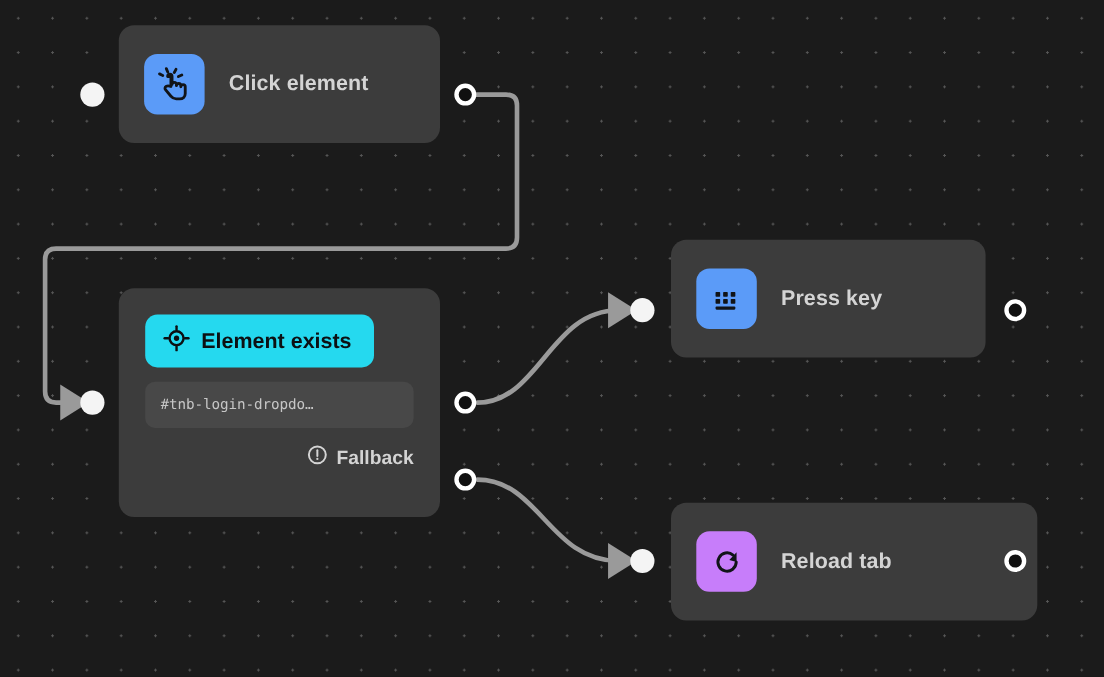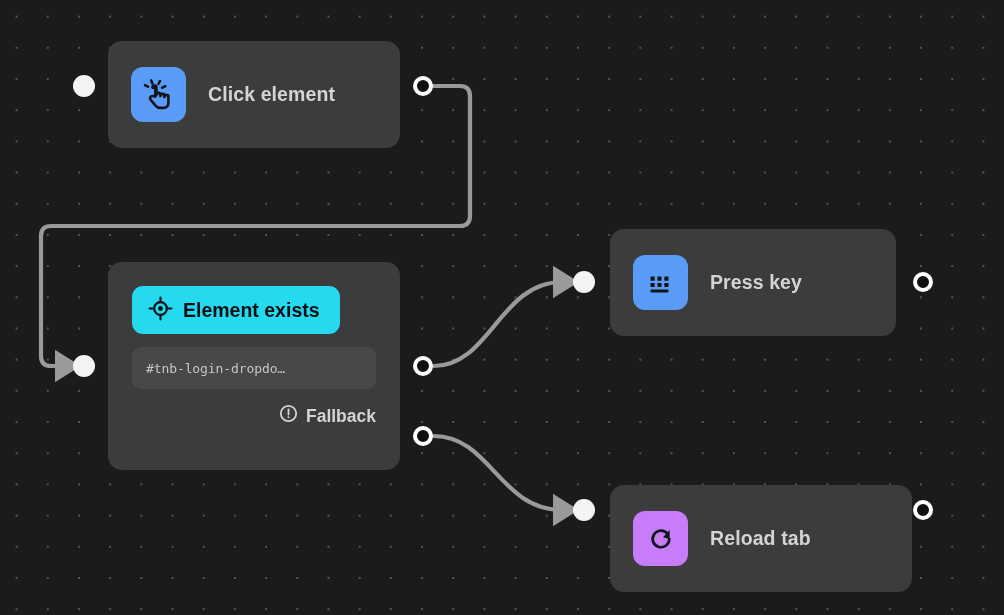--- a/index.html
+++ b/index.html
@@ -97,21 +97,21 @@
     font-family: "DejaVu Sans Mono", "Liberation Mono", monospace;
     font-size: 13px;
     color: #c6c6c6;
     white-space: nowrap;
     overflow: hidden;
     letter-spacing: -0.1px;
   }
   .cond-fallback {
     margin-top: 15px;
     display: flex;
-    align-items: flex-end;
+    align-items: center;
     justify-content: flex-end;
     gap: 8px;
   }
   .cond-fallback-label {
     font-size: 17.5px;
     font-weight: bold;
     color: #d4d4d4;
   }
 
   
@@ -144,21 +144,21 @@
       </marker>
     </defs>
 
     <path fill="none" stroke="#9a9a9a" stroke-width="4.2" stroke-linecap="round" marker-end="url(#arrow)" d="M 433 86 L 460 86 Q 470 86 470 96 L 470 216 Q 470 226 460 226 L 51 226 Q 41 226 41 236 L 41 356 Q 41 366 51 366 L 64 366"></path>
 
     <path fill="none" stroke="#9a9a9a" stroke-width="4.2" stroke-linecap="round" marker-end="url(#arrow)" d="M 434 366 C 490 366 500 282 562 282"></path>
 
     <path fill="none" stroke="#9a9a9a" stroke-width="4.2" stroke-linecap="round" marker-end="url(#arrow)" d="M 434 436 C 490 436 500 510 562 510"></path>
   </svg>
 
-  <div class="node simple" style="left:108px; top:41px; width:292px; height:107px;">
+  <div class="node simple" style="left:108px; top:23px; width:292px; height:107px;">
     <div class="node-icon" style="background:#5b9bf8;">
       <svg width="36" height="36" viewBox="0 0 36 36">
         <g stroke="#111418" stroke-width="2.6" stroke-linecap="round">
           <line x1="11.5" y1="6.5" x2="10.2" y2="3.4"></line>
           <line x1="7.0" y1="9.6" x2="4.0" y2="8.2"></line>
           <line x1="17.4" y1="7.0" x2="19.0" y2="4.0"></line>
           <line x1="21.2" y1="10.6" x2="24.3" y2="9.2"></line>
         </g>
         <path d="M14.4 10.6 v9.0
                  c0 0 -2.6 -1.0 -4.2 -0.2
@@ -205,40 +205,40 @@
           <circle cx="10" cy="13.9" r="1.1" fill="#d4d4d4"></circle>
         </svg>
       </span>
       <span class="cond-fallback-label">Fallback</span>
     </div>
   </div>
   <div class="port in" style="left:73px; top:355px;"></div>
   <div class="port out" style="left:413px; top:356px;"></div>
   <div class="port out" style="left:413px; top:426px;"></div>
 
-  <div class="node simple" style="left:610px; top:229px; width:286px; height:107px;">
+  <div class="node simple" style="left:610px; top:218px; width:286px; height:107px;">
     <div class="node-icon" style="background:#5b9bf8;">
       <svg width="34" height="34" viewBox="0 0 34 34">
         <g fill="#111418">
           <rect x="6.5" y="10.5" width="4.2" height="4.2" rx="0.6"></rect>
           <rect x="13.4" y="10.5" width="4.2" height="4.2" rx="0.6"></rect>
           <rect x="20.3" y="10.5" width="4.2" height="4.2" rx="0.6"></rect>
           <rect x="6.5" y="16.9" width="4.2" height="4.2" rx="0.6"></rect>
           <rect x="13.4" y="16.9" width="4.2" height="4.2" rx="0.6"></rect>
           <rect x="20.3" y="16.9" width="4.2" height="4.2" rx="0.6"></rect>
           <rect x="6.5" y="23.6" width="18.0" height="2.9" rx="1.0"></rect>
         </g>
       </svg>
     </div>
     <span class="node-title">Press key</span>
   </div>
   <div class="port in" style="left:573px; top:271px;"></div>
   <div class="port out" style="left:913px; top:272px;"></div>
 
-  <div class="node simple" style="left:610px; top:457px; width:302px; height:107px;margin-top:28px;">
+  <div class="node simple" style="left:610px; top:457px; width:333px; height:107px;">
     <div class="node-icon" style="background:#c77dfa;">
       <svg width="34" height="34" viewBox="0 0 34 34">
         <path d="M25.3 17 A8.3 8.3 0 1 1 22.4 10.6" fill="none" stroke="#111418" stroke-width="2.7" stroke-linecap="round"></path>
         <path d="M25.6 8.0 L25.6 17.0 L19.0 15.2 z" fill="#111418"></path>
       </svg>
     </div>
     <span class="node-title">Reload tab</span>
   </div>
   <div class="port in" style="left:573px; top:499px;"></div>
   <div class="port out" style="left:913px; top:500px;"></div>

